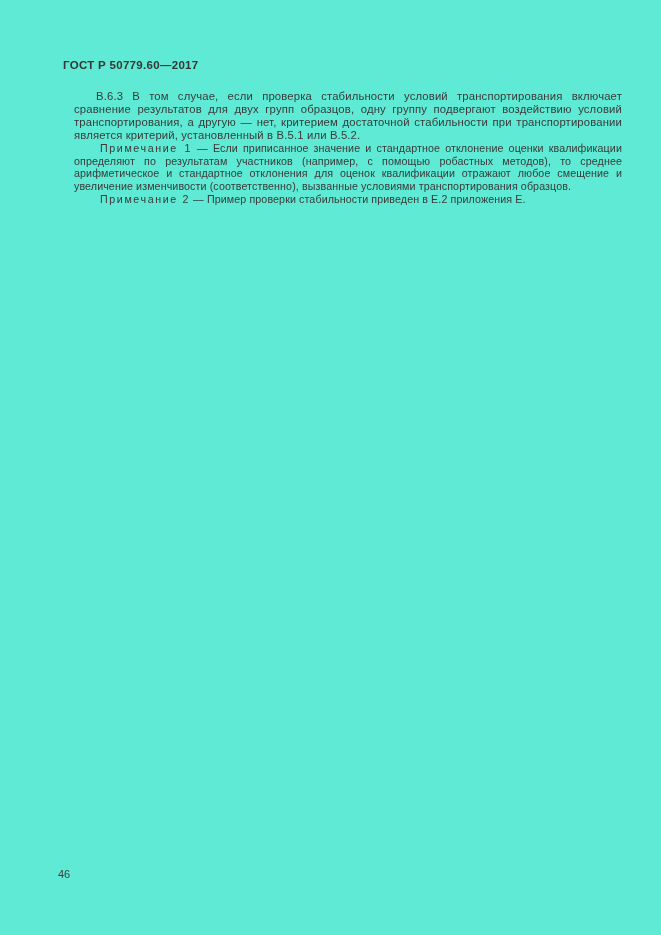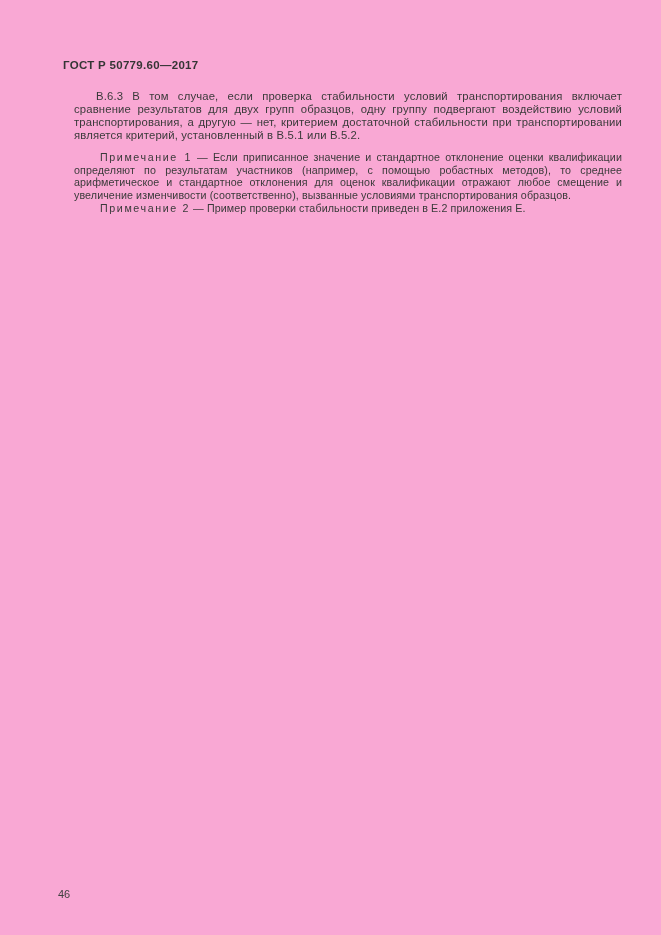--- a/index.html
+++ b/index.html
@@ -1,21 +1,21 @@
 <!DOCTYPE html>
 <html lang="ru"><head>
 <meta charset="utf-8">
 <style>
   * { margin: 0; padding: 0; box-sizing: border-box; }
   html, body { width: 661px; height: 935px; background: #ffffff; }
   .page {
     position: relative;
     width: 661px;
     height: 935px;
-    background: #f9a8d4;
+    background: #5eead4;
     font-family: "Liberation Sans", sans-serif;
     color: #3a3a3a;
     overflow: hidden;
   }
   .running-header {
     position: absolute;
     top: 59px;
     left: 63px;
     font-size: 11.5px;
     font-weight: bold;
@@ -37,28 +37,28 @@
     letter-spacing: 0.15px;
     hyphens: manual;
   }
   .note {
     font-size: 10.7px;
     line-height: 12.7px;
     text-indent: 26px;
     letter-spacing: 0.1px;
     hyphens: manual;
   }
-  .note-1 { margin-top: 9px; }
+  .note-1 { margin-top: 0; }
   .note-2 { margin-top: 0; }
   .note-label {
     letter-spacing: 1.6px;
   }
   .page-number {
     position: absolute;
-    top: 888px;
+    top: 868px;
     left: 58px;
     font-size: 11px;
     color: #414141;
   }
 </style>
 </head>
 <body>
 
 <div class="page">
 

